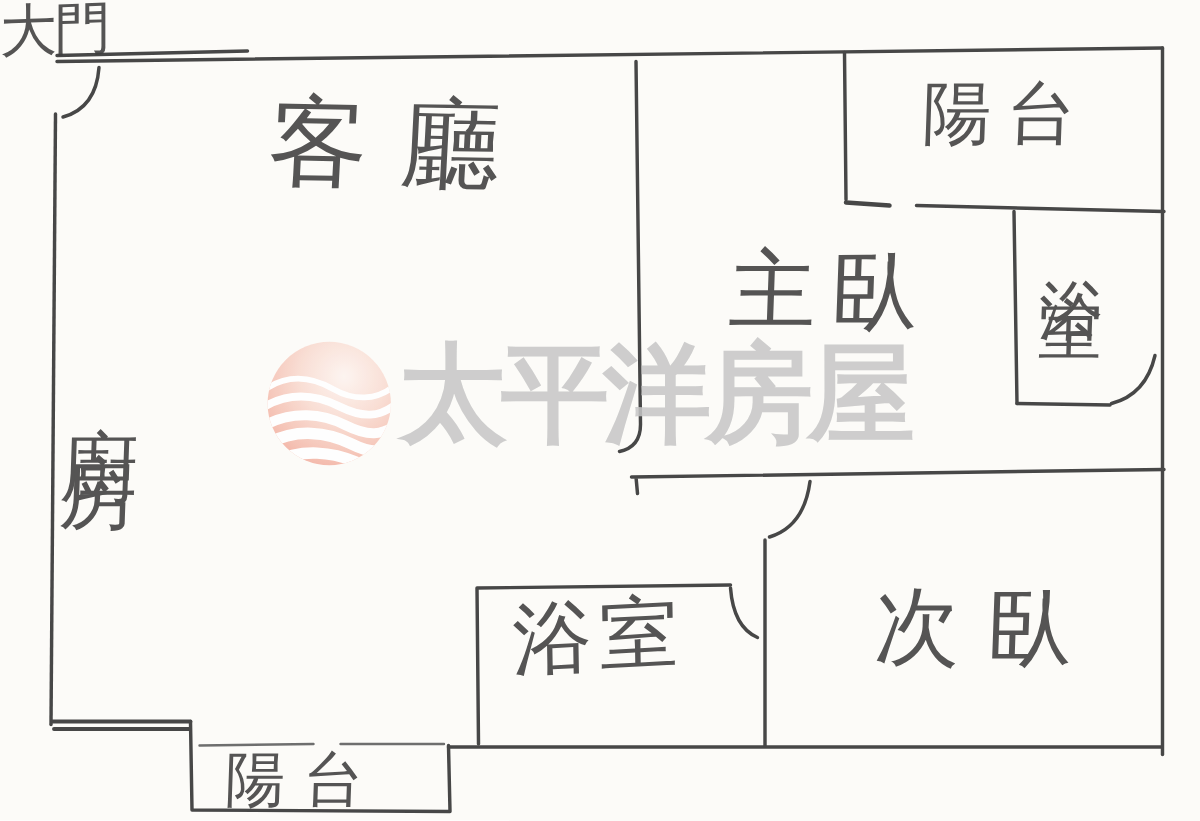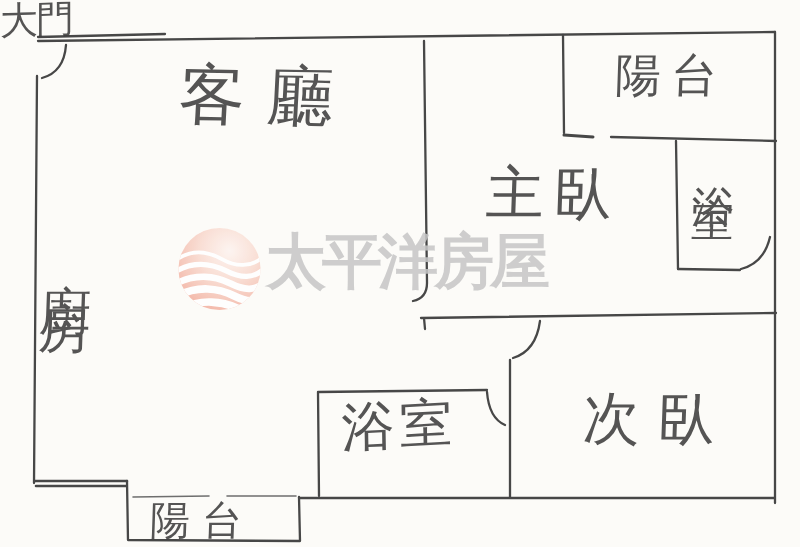--- a/index.html
+++ b/index.html
@@ -26,23 +26,23 @@
     writing-mode:vertical-rl;
     text-orientation:upright;
   }
   .watermark{
     position:absolute;left:0;top:0;width:800px;height:547px;
     z-index:3;pointer-events:none;
   }
   .wm-logo{position:absolute;left:176px;top:226px;width:87px;height:86px;opacity:.9;}
   .wm-text{
     position:absolute;left:266px;top:229px;width:360px;
-    font-family:Liberation Serif, serif;
+    font-family:Liberation Mono, monospace;
     font-weight:bold;
-    font-size:60px;line-height:1.1;
+    font-size:72px;line-height:1.1;
     letter-spacing:-4px;
     color:#c6c6c6;
     opacity:.85;
     white-space:nowrap;
   }
 </style>
 </head>
 <body>
 
 <div class="canvas">

